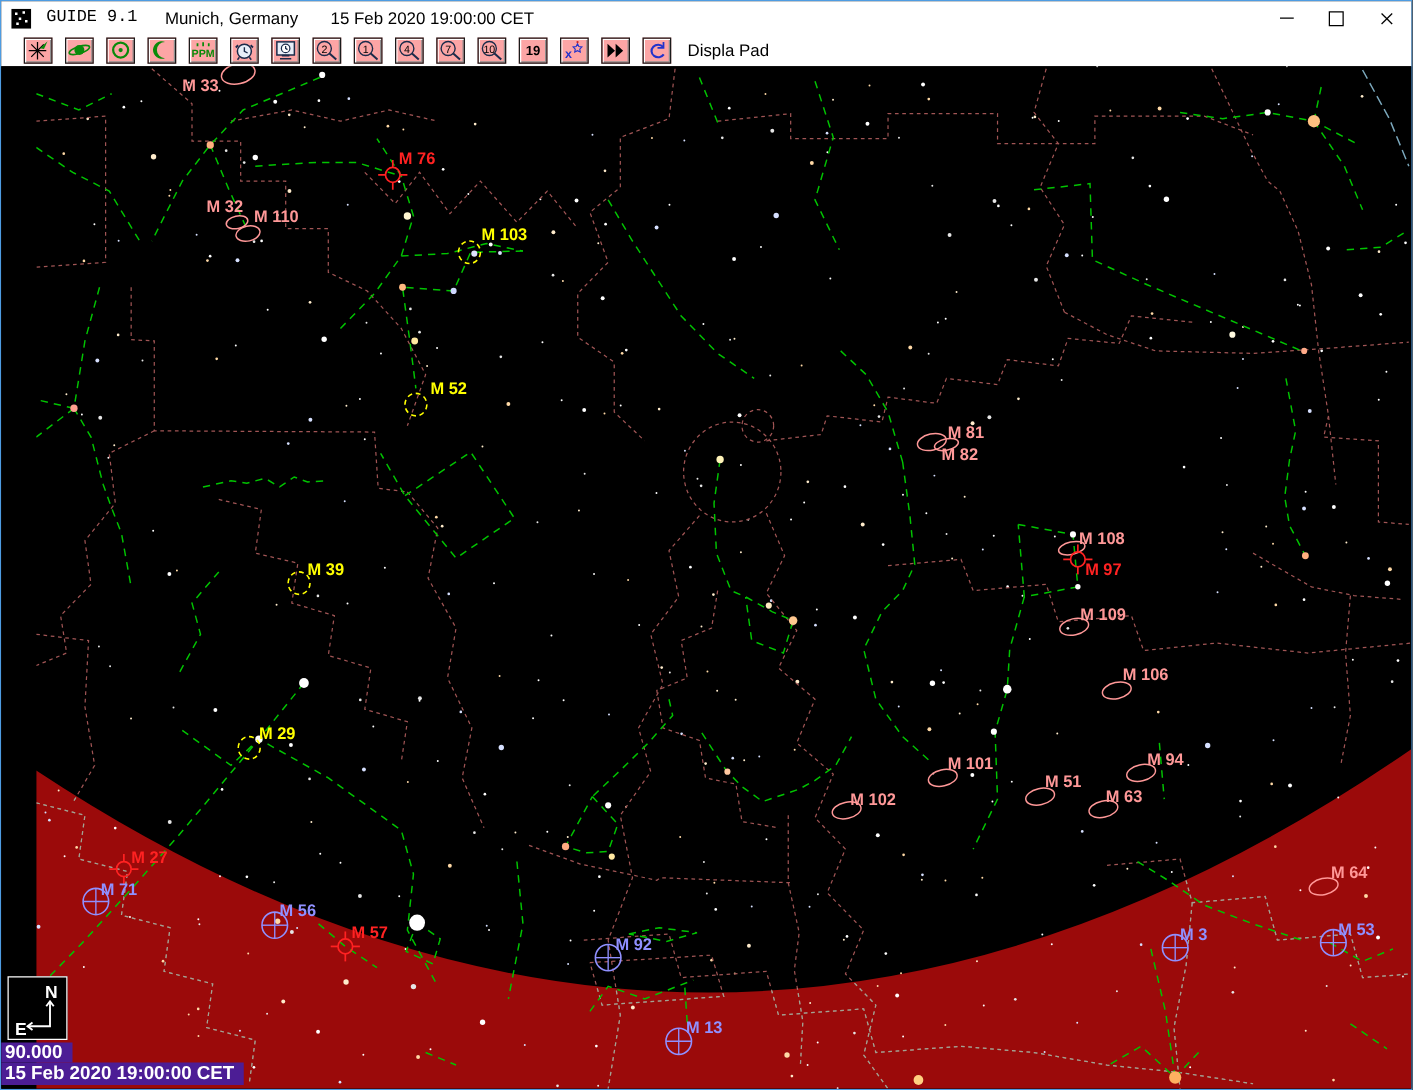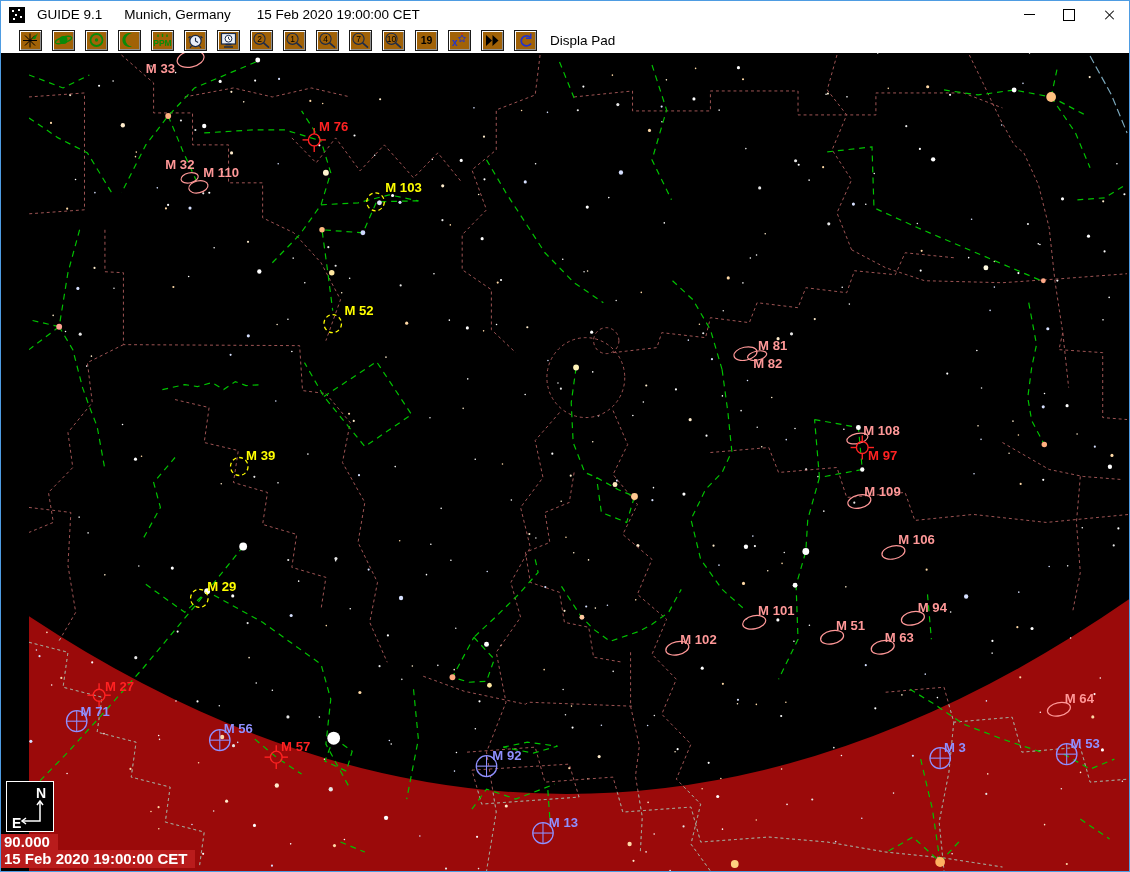--- a/index.html
+++ b/index.html
@@ -3,43 +3,43 @@
 <meta charset="utf-8">
 <style>
   html,body{margin:0;padding:0;background:#888;}
   .window{position:relative;width:1130px;height:872px;background:#000;
     font-family:"Liberation Sans",sans-serif;overflow:hidden;
     box-shadow:inset 0 0 0 1px #4e9ce2;}
   .titlebar{position:absolute;top:1px;left:1px;right:1px;height:27px;background:#fff;
     display:flex;align-items:center;padding-left:8px;box-sizing:border-box;}
   .app-icon{width:16px;height:16px;margin-right:12px;flex:0 0 auto;}
   .title-seg{font-size:13.5px;color:#000;white-space:pre;}
-  .seg-app{margin-right:22px;}
+  .seg-app{margin-right:22px;font-family:Liberation Mono, monospace;}
   .seg-loc{margin-right:26px;}
   .win-controls{margin-left:auto;display:flex;height:100%;}
   .win-btn{width:40px;height:100%;display:flex;align-items:center;justify-content:center;background:transparent;border:none;padding:0;}
   .glyph-min{width:11px;height:1px;background:#000;}
   .glyph-max{width:10px;height:10px;border:1px solid #000;}
   .glyph-close{position:relative;width:12px;height:12px;}
   .glyph-close::before,.glyph-close::after{content:"";position:absolute;left:5.5px;top:0;width:1px;height:12px;background:#000;}
   .glyph-close::before{transform:rotate(45deg);}
   .glyph-close::after{transform:rotate(-45deg);}
   .menubar{position:absolute;top:28px;left:1px;right:1px;height:25px;background:#fff;
     display:flex;align-items:center;padding-left:6px;box-sizing:border-box;font-size:13.5px;color:#000;}
   .menu-item{padding:3px 8px;cursor:default;white-space:pre;}
   .toolbar{display:flex;gap:10px;margin-left:12px;align-items:center;}
-  .tool-btn{width:23px;height:21px;padding:0;background:#a16207;border:1px solid #1a1a1a;
+  .tool-btn{width:23px;height:21px;padding:0;background:#fca5a5;border:1px solid #1a1a1a;
     box-shadow:inset 1px 1px 0 #ffffff, inset -1px -1px 0 #909090;
     display:flex;align-items:center;justify-content:center;}
   .scope-pad{margin-left:13px;font-size:13.5px;}
   .map{position:absolute;top:53px;left:1px;right:1px;bottom:1px;background:#000;padding-left:28px;}
   .map svg.sky{width:100%;height:100%;display:block;}
   .compass{position:absolute;left:5px;top:728px;width:48px;height:51px;background:#000;
     border:1px solid #fff;box-sizing:border-box;}
-  .status-strip{position:absolute;left:0;background:#b91c1c;color:#fff;font-weight:bold;
+  .status-strip{position:absolute;left:0;background:#4c1d95;color:#fff;font-weight:bold;
     font-size:15px;white-space:pre;padding:0 8px 0 3px;}
   .fov-strip{top:781px;line-height:16px;}
   .date-strip{top:797px;line-height:18px;}
 </style>
 </head>
 <body>
 
 <div class="window">
 
   <div class="titlebar">

